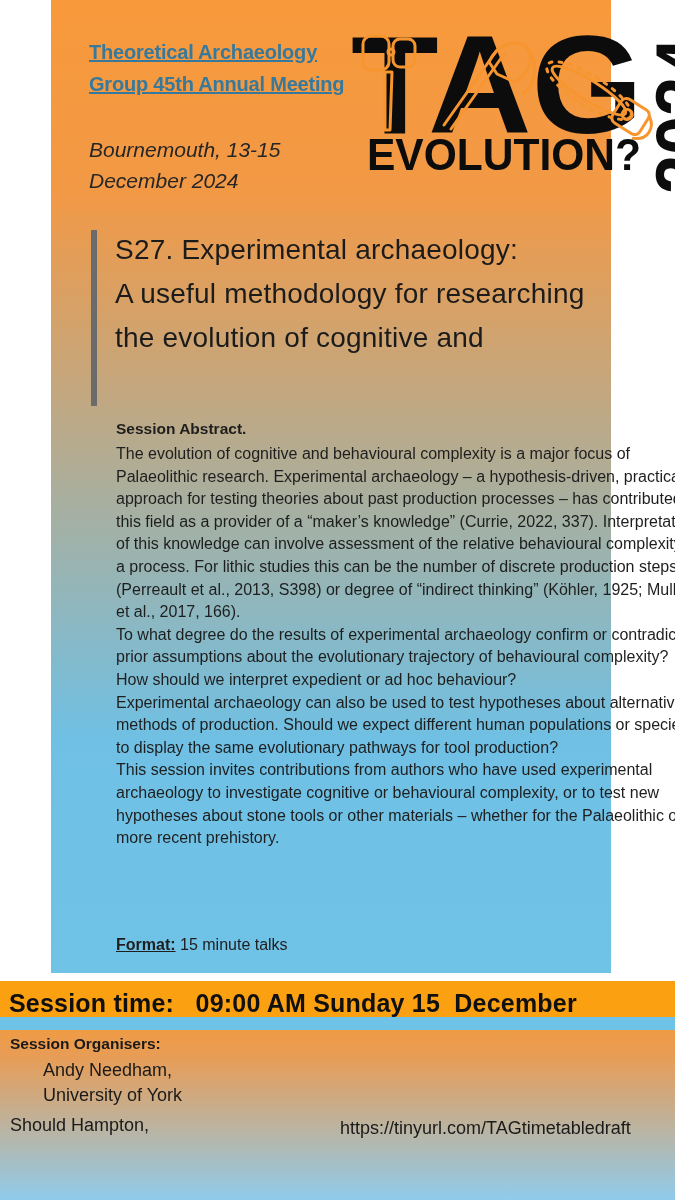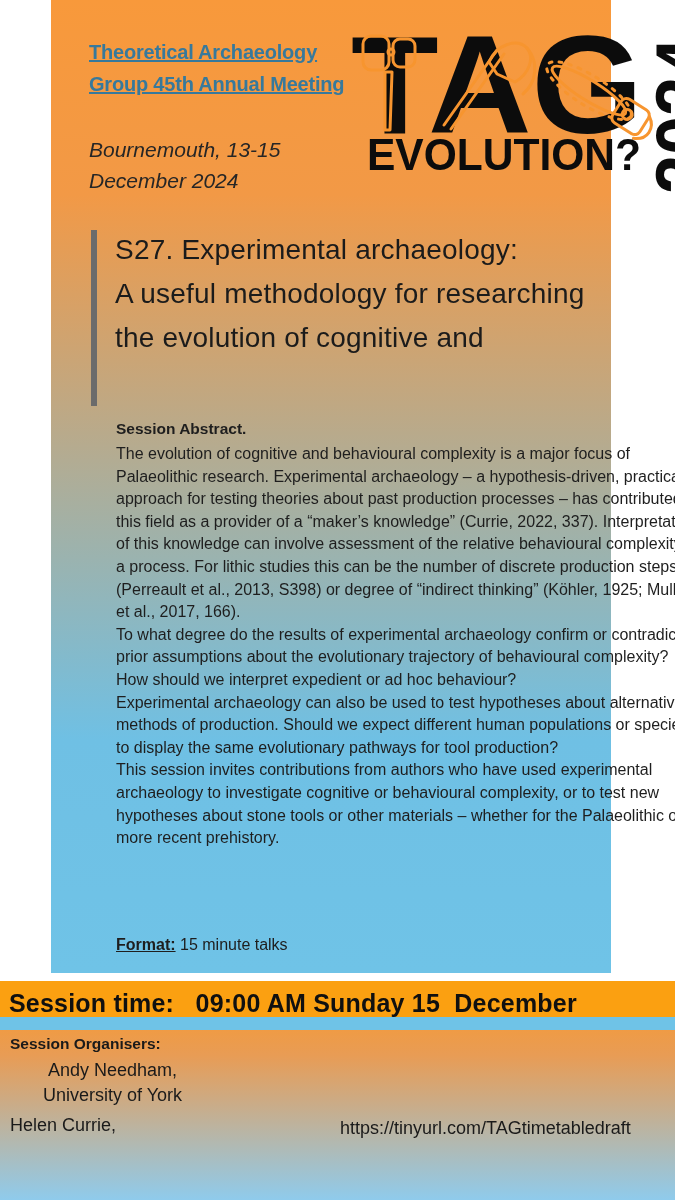--- a/index.html
+++ b/index.html
@@ -51,21 +51,20 @@
     display:block;white-space:pre;padding-left:9px;
     font-size:25px;font-weight:700;line-height:44px;color:#101010;letter-spacing:0.2px;
   }
   .divider-strip{position:absolute;left:0;top:1017px;width:675px;height:13px;background:#6FC3E7;}
 
   
   .footer{
     position:absolute;left:0;top:1030px;width:675px;height:170px;
     background:linear-gradient(180deg,#EF9B45 0%,#E89C55 15%,#8FCBEC 100%);
     color:#1A1A1A;
-    text-align:center;
   }
   .org-heading{position:absolute;left:10px;top:5px;font-size:15.5px;font-weight:700;}
   .org{position:absolute;left:10px;font-size:18px;line-height:25px;}
   .org.org1{top:28px;margin-left:33px;}
   .org.org2{top:83px;}
   .tt-label{position:absolute;left:340px;top:36px;font-size:18px;}
   .tt-url{position:absolute;left:340px;top:88px;font-size:18px;}
 </style>
 </head>
 <body>
@@ -136,19 +135,19 @@
   <div class="divider-strip"></div>
 
   <div class="footer">
     <div class="org-heading">Session Organisers:</div>
 
     <div class="org org1">
       <div>Andy Needham,</div>
       <div>University of York</div>
     </div>
     <div class="org org2">
-      <div>Helen Currie,</div>
+      <div>Should Hampton,</div>
     </div>
 
     <div class="tt-url">https://tinyurl.com/TAGtimetabledraft</div>
   </div>
 
 </div>
 
 </body></html>

